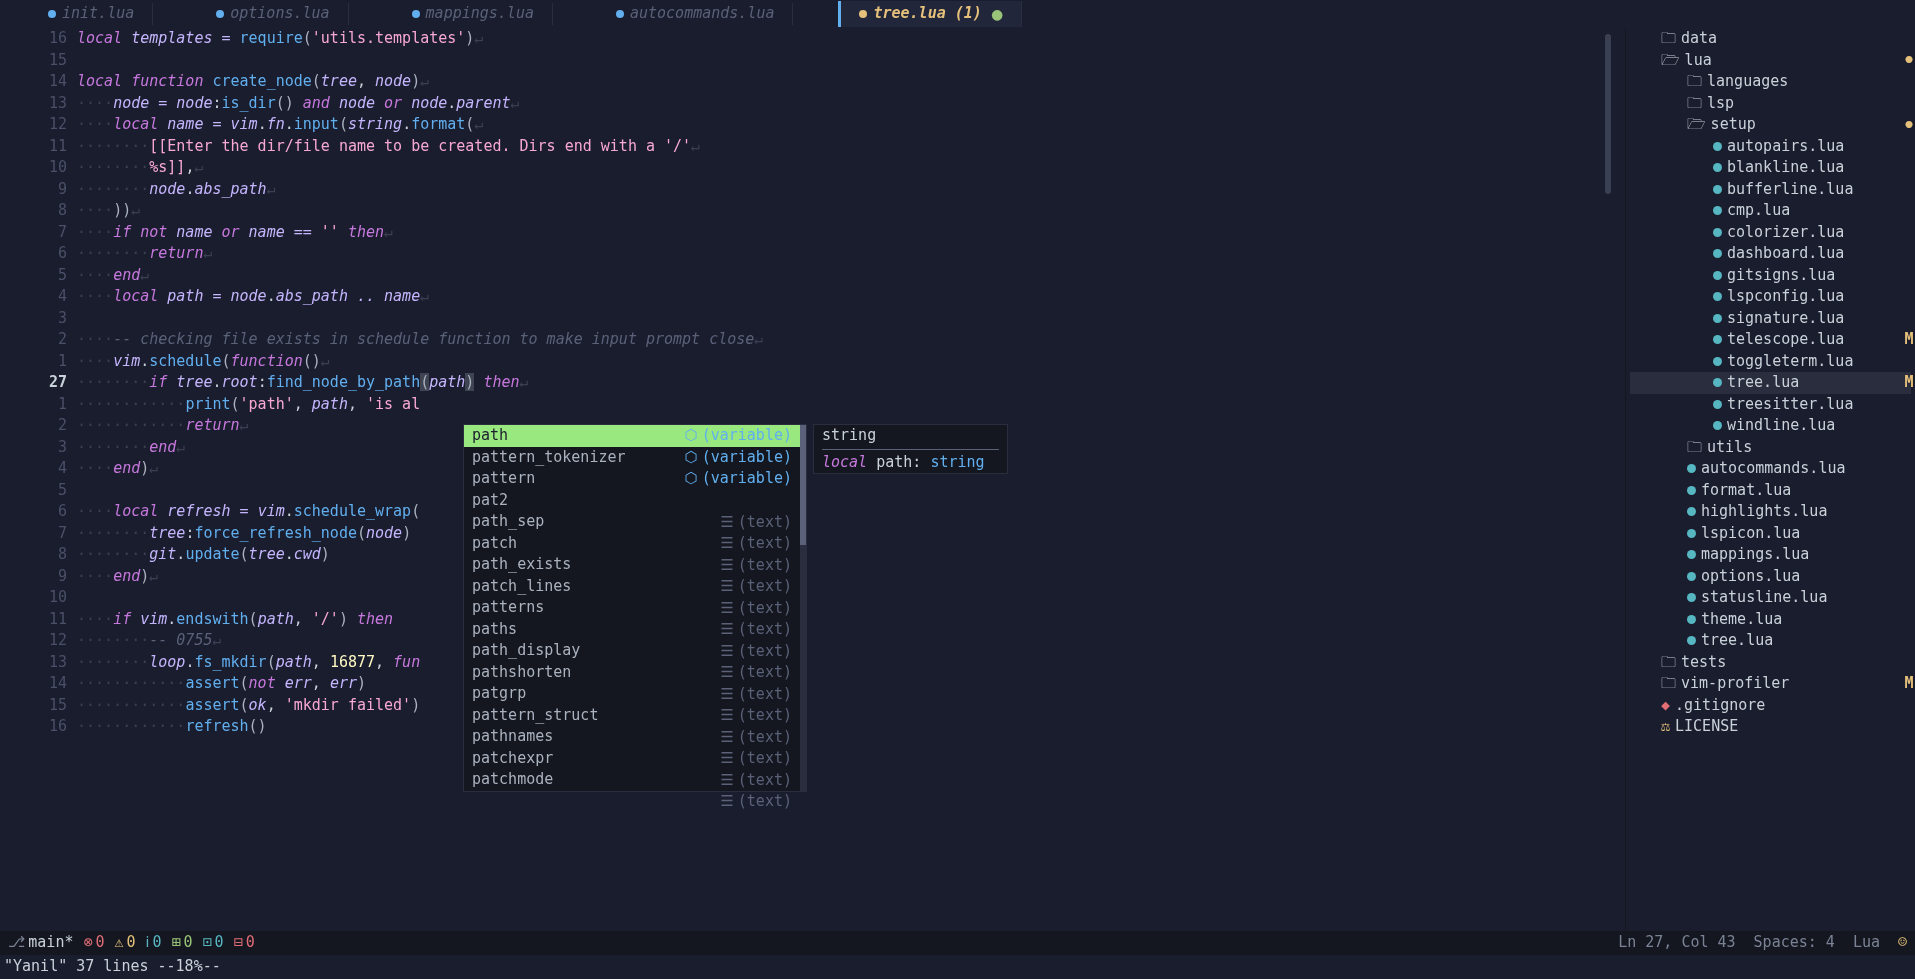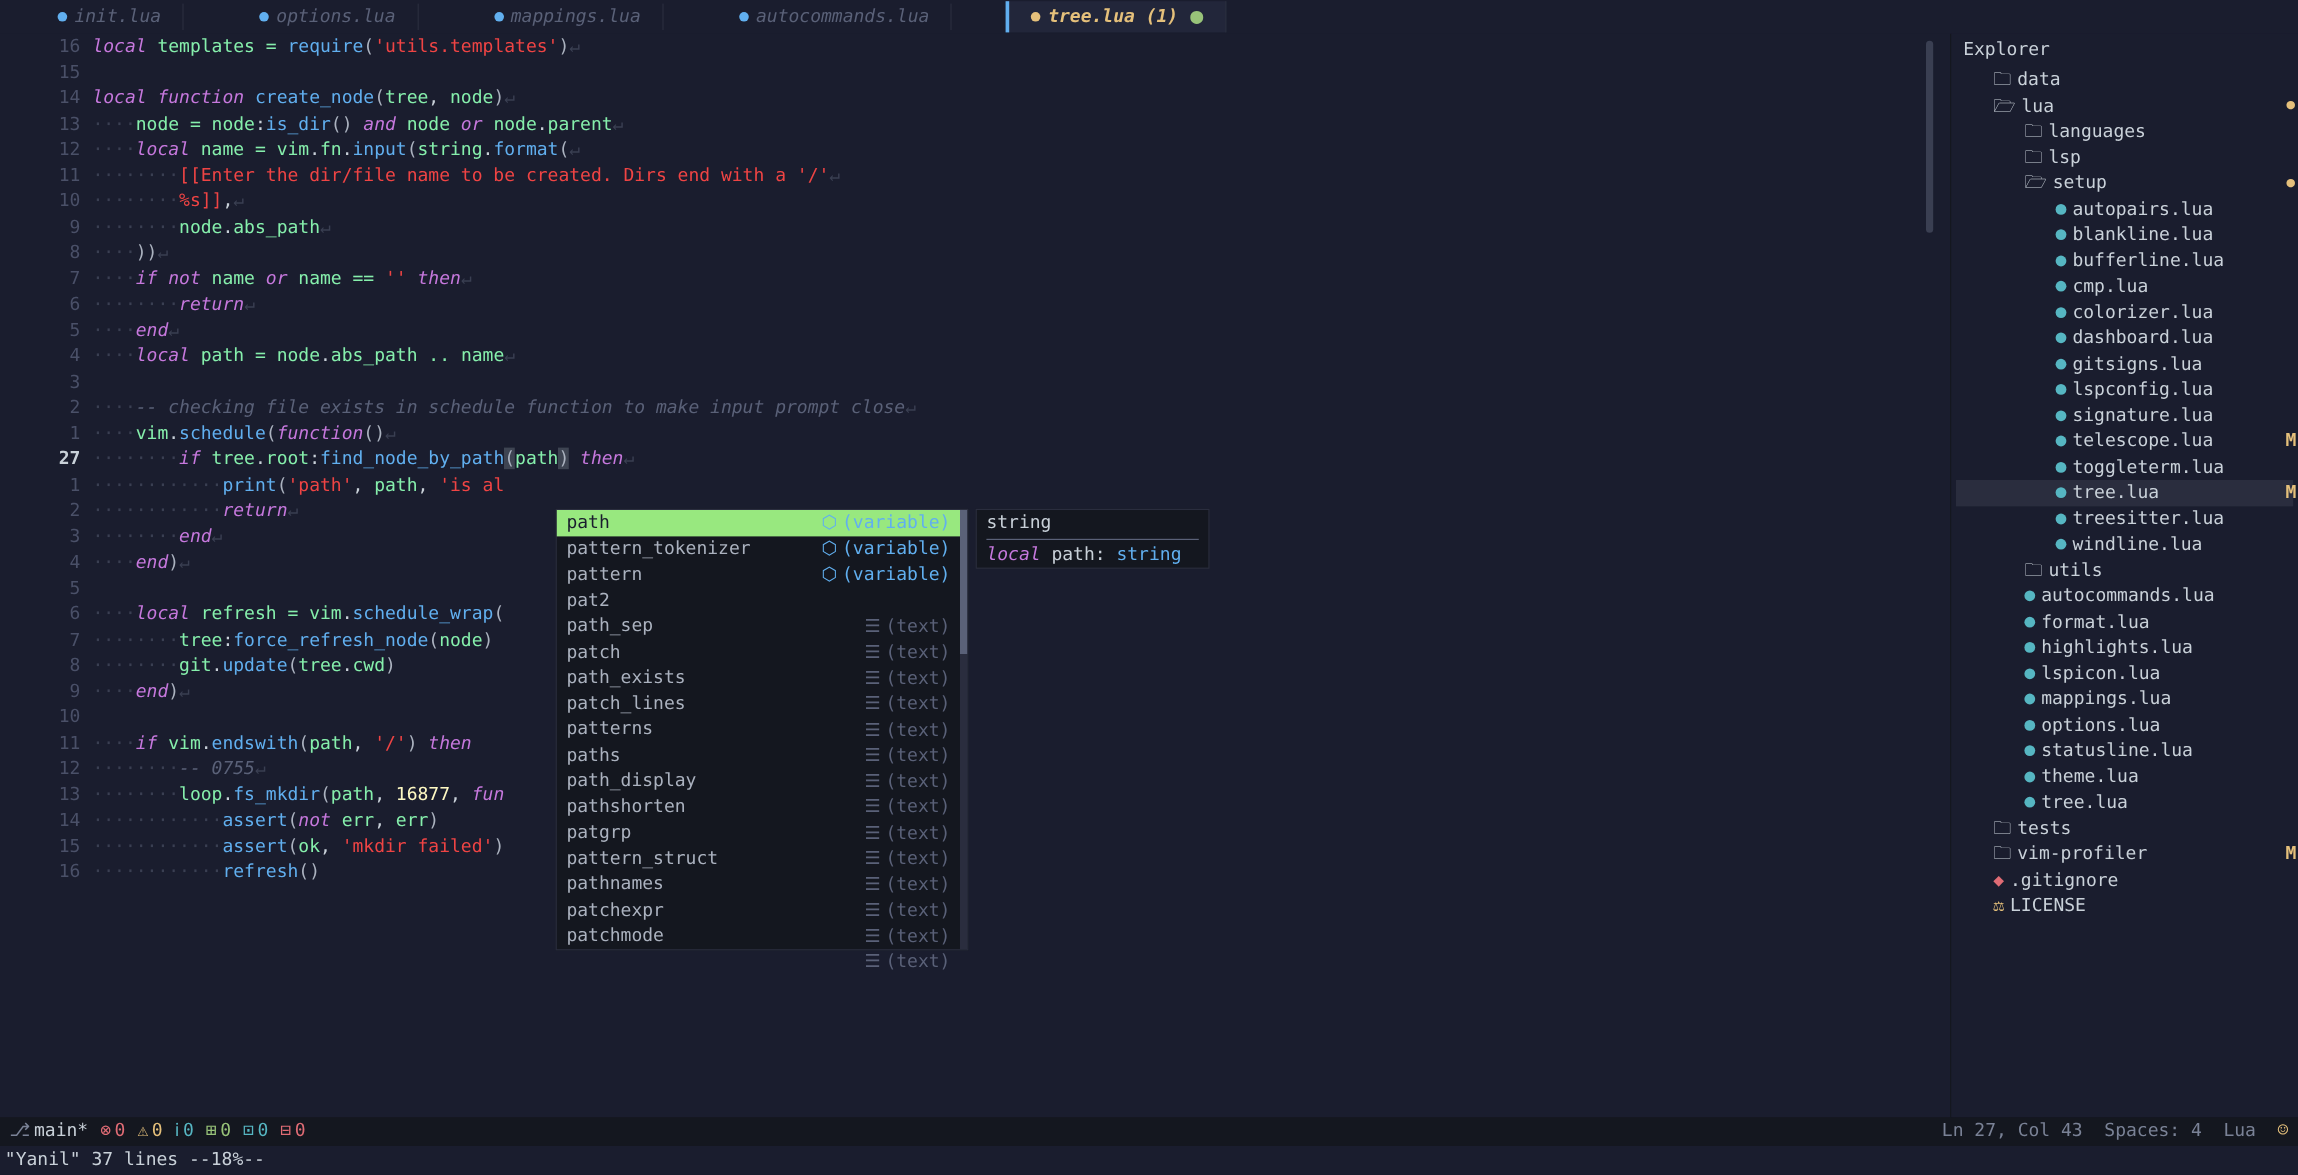--- a/index.html
+++ b/index.html
@@ -48,22 +48,22 @@
   text-align: right;
   padding-right: 10px;
   color: #4a5068;
   user-select: none;
 }
 .gutter .current { color: #c9d1d9; font-weight: bold; }
 .code { flex: 1; white-space: pre; overflow: hidden; }
 .code-line { height: 21.5px; }
 .kw { color: #c678dd; font-style: italic; }
 .fn { color: #61afef; }
-.str { color: #ef4444; }
-.var { color: #86efac; }
+.str { color: #f9a8d4; }
+.var { color: #c4b5fd; font-style: italic; }
 .num { color: #fef9c3; }
 .cmt { color: #5a6178; font-style: italic; }
 .wsp { color: #3a3f52; }
 .def { color: #c9d1d9; }
 .paren { color: #abb2bf; }
 .cursor-paren { background: #3e4452; }
 
 .scrollbar {
   position: absolute;
   right: 14px;
@@ -318,21 +318,20 @@
             <div class="comp-scroll-thumb"></div>
           </div>
       </div>
       <div class="comp-doc">
         <div class="comp-doc-line"><span class="def">string</span></div>
         <hr>
         <div class="comp-doc-line"><span class="kw">local</span><span> path: </span><span class="fn">string</span></div>
       </div>
     </div>
     <div class="explorer">
-      <div class="explorer-title">Explorer</div>
       <div id="tree">
           <div class="tree-item">
             <span class="tree-indent" style="width:26px"></span>
             <span class="folder-icon">🗀</span>
             <span>data</span>
           </div>
           <div class="tree-item">
             <span class="tree-indent" style="width:26px"></span>
             <span class="folder-icon">🗁</span>
             <span>lua</span>

